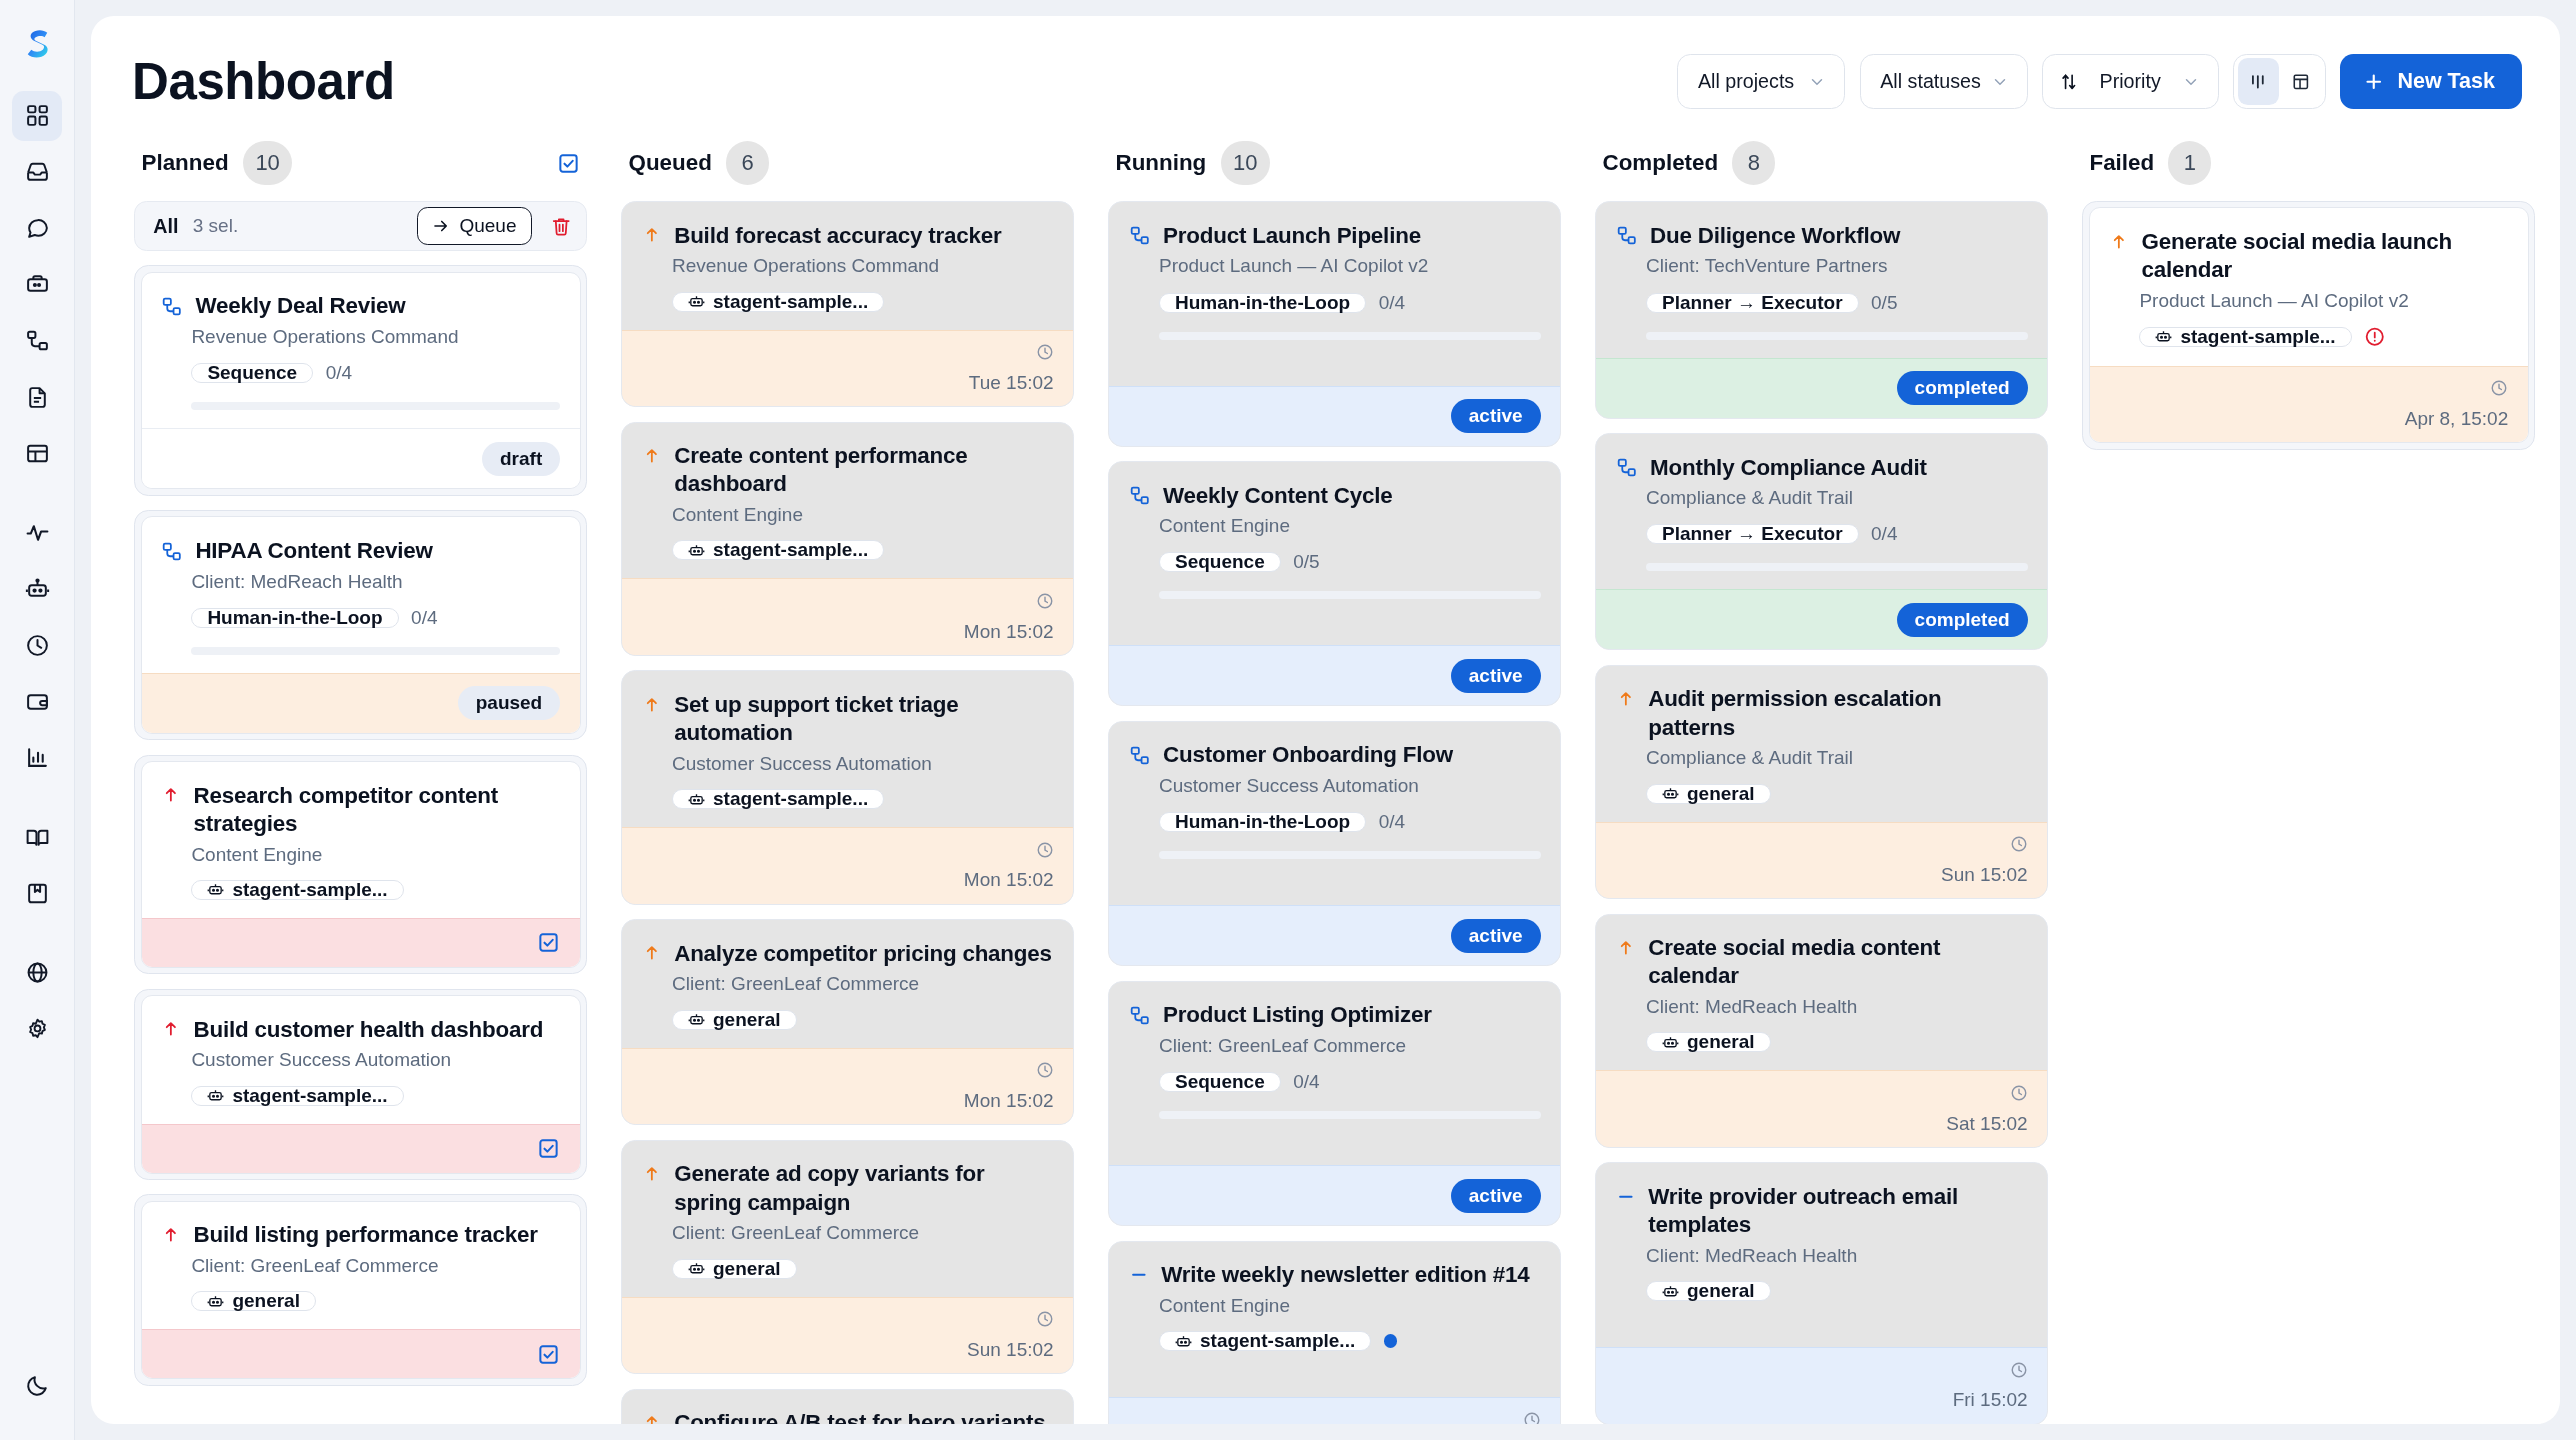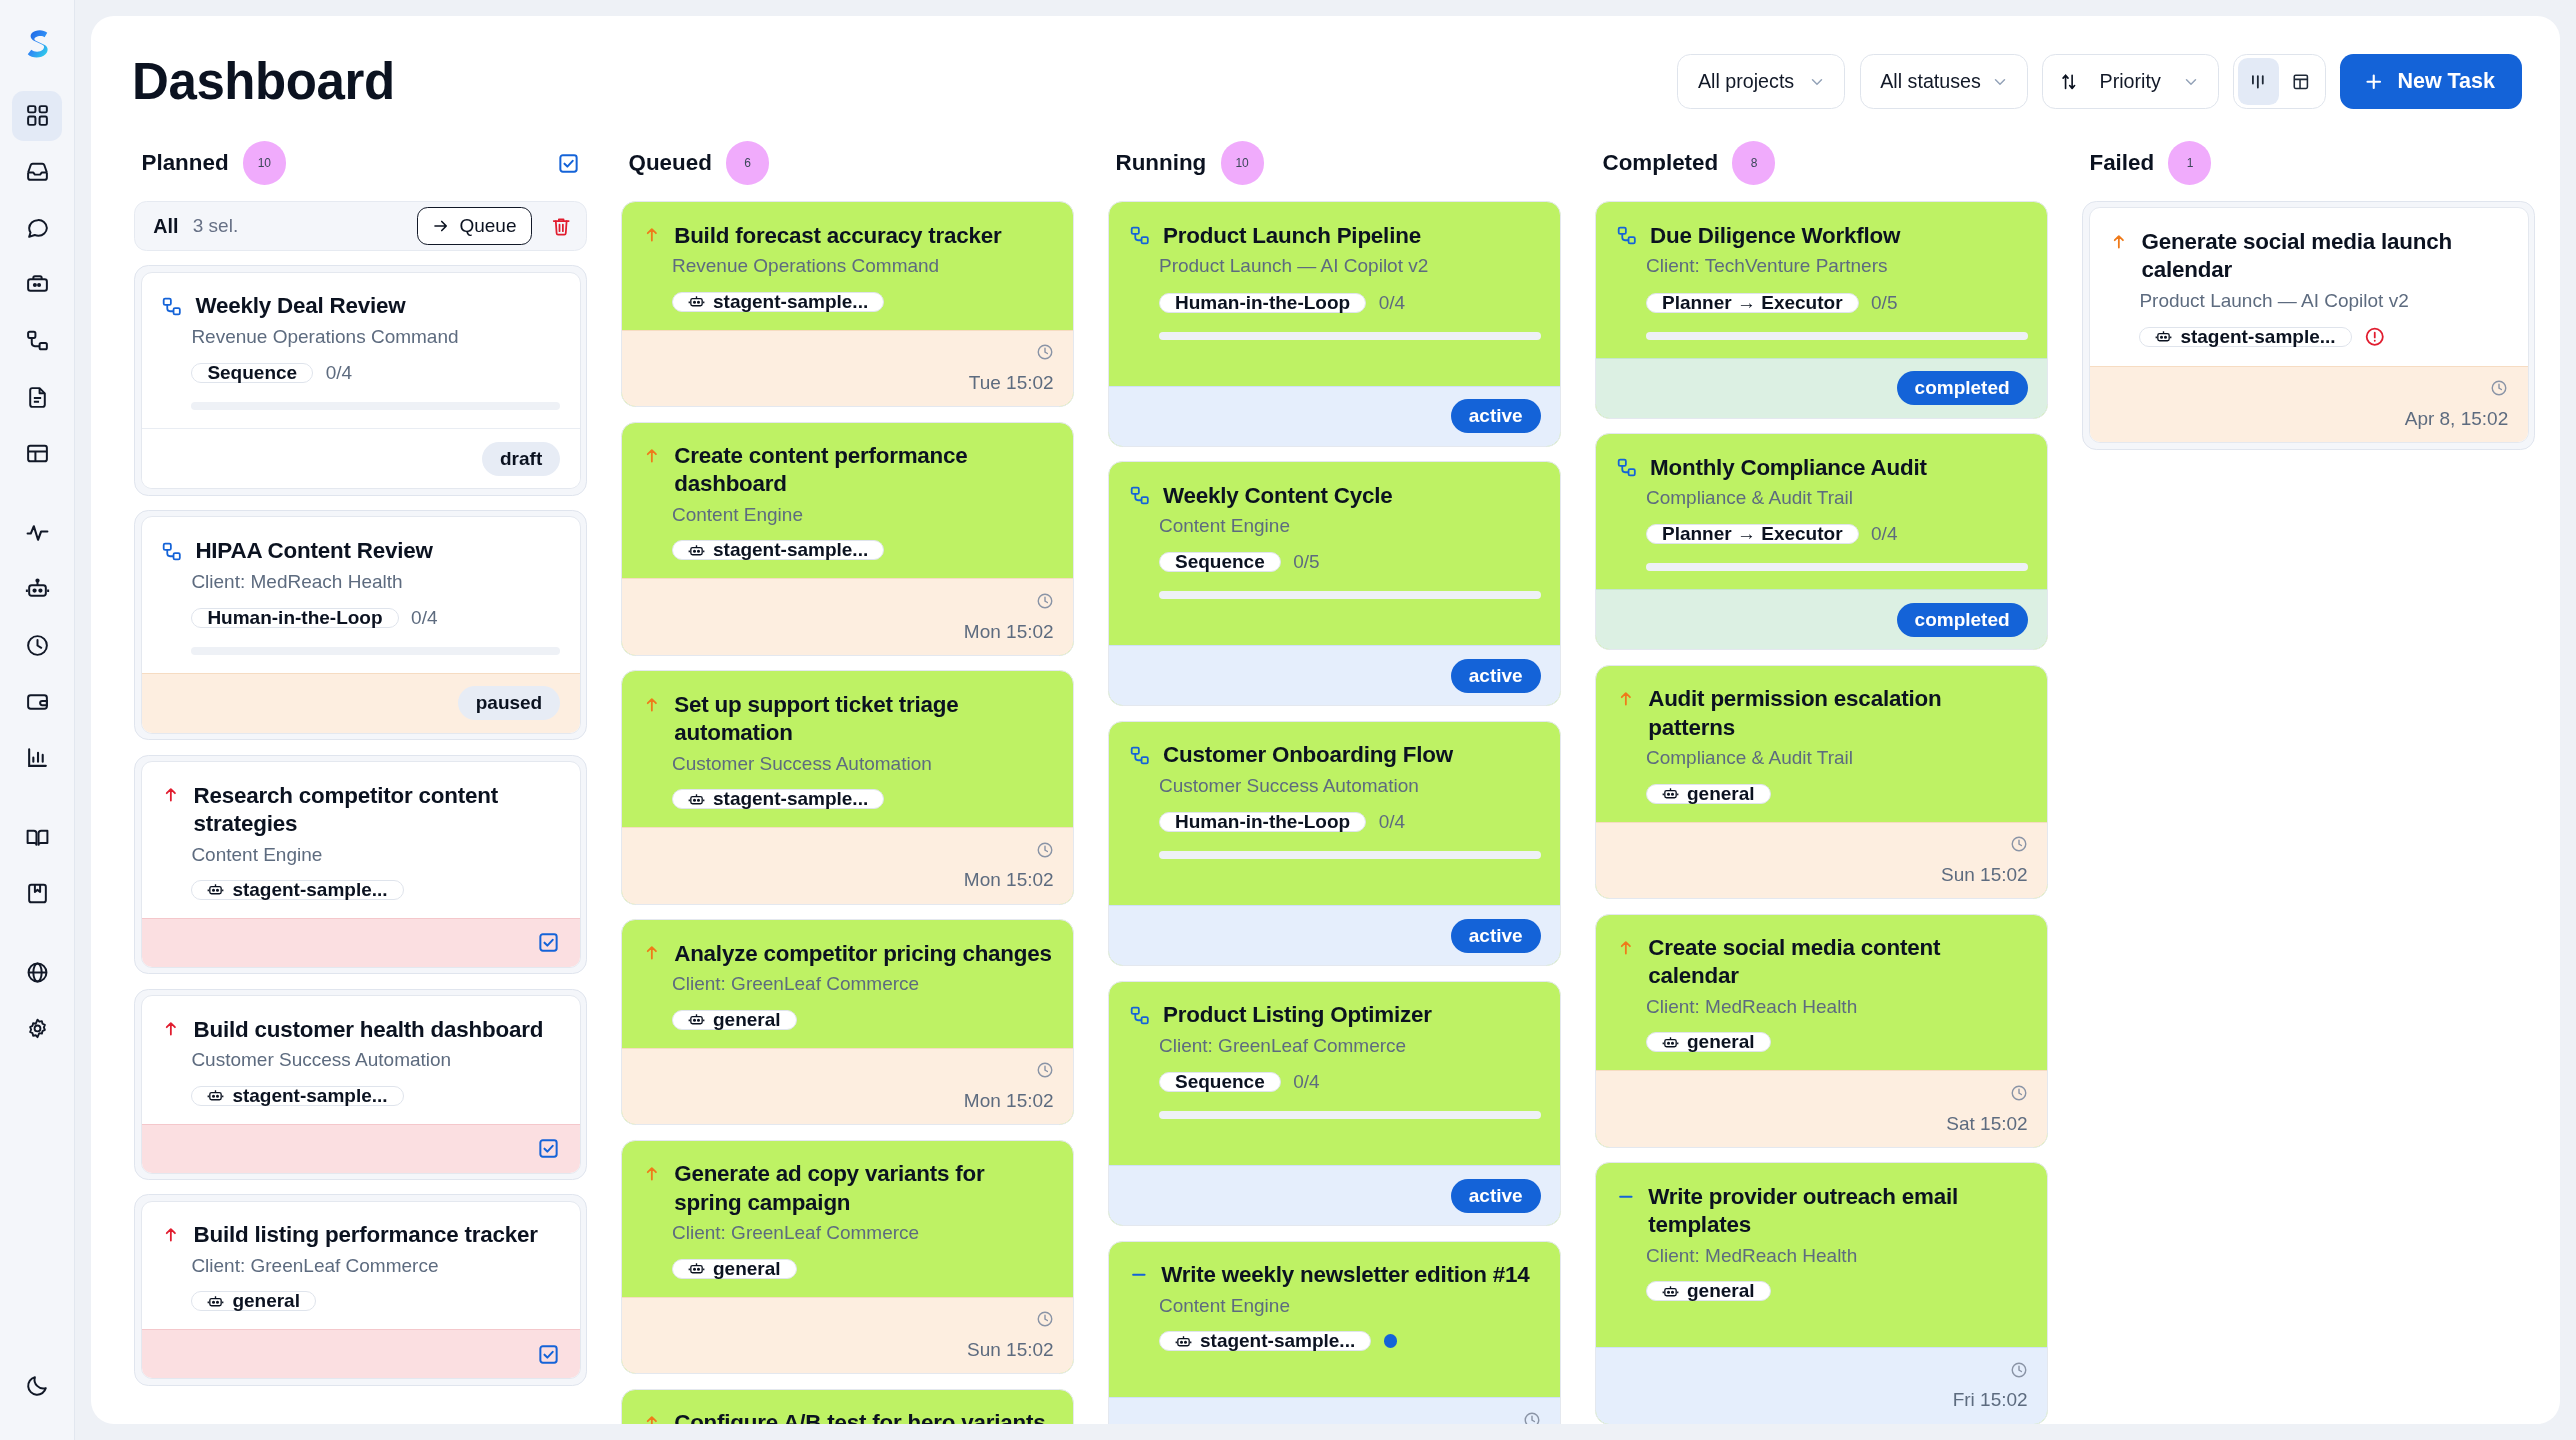--- a/index.html
+++ b/index.html
@@ -88,24 +88,24 @@
     padding: 30px 0 0 29px;
     height: calc(100% - 89px);
   }
   .column { width: 487px; flex: 0 0 487px; padding: 0 19.7px 0 14.3px; height: 100%; }
   .col-head {
     display: flex; align-items: center; gap: 14.3px;
     padding: 0 7.2px 16px 7.2px;
   }
   .col-name { font-size: 22.4px; font-weight: 600; color: #0b1220; }
   .col-count {
-    background: #f0abfc; color: #3b4859;
+    background: #e5e5e5; color: #3b4859;
     border-radius: 894px; min-width: 43px; height: 44px;
     display: flex; align-items: center; justify-content: center;
-    font-size: 12px; padding: 0 12.5px;
+    font-size: 22px; padding: 0 12.5px;
   }
   .col-head-spacer { flex: 1; }
   .col-head-action { color: #1463d8; display: flex; cursor: pointer; }
 
   
   .selbar {
     background: #f4f6fa; border: 0.9px solid #e6eaf1;
     border-radius: 12.5px; height: 50px;
     display: flex; align-items: center; gap: 14.3px;
     padding: 0 10.7px 0 18px; margin-bottom: 14.3px;
@@ -117,21 +117,21 @@
     border: 1.3px solid #111827; border-radius: 10.7px; height: 38px;
     display: flex; align-items: center; gap: 9px; padding: 0 14.3px;
     font-size: 19px; font-weight: 500; color: #0b1220; background:#fff; cursor: pointer;
   }
   .trash { color: #e11d2f; display:flex; cursor:pointer; padding: 0 3.6px; }
 
   
   .cards { display: flex; flex-direction: column; gap: 14.3px; }
   .card {
     border: 0.9px solid #e4e8ef; border-radius: 14.3px;
-    background: #bef264; overflow: hidden;
+    background: #e5e5e5; overflow: hidden;
   }
   .card.sel { background: #f4f6fa; padding: 5.4px; border-color:#e0e5ee; }
   .card-inner { background: #fff; border-radius: 11px; overflow: hidden; border: 0.9px solid transparent; }
   .card.sel .card-inner { border-color: #e4e8ef; }
   .card-body { padding: 19.7px 19.7px 18px 19.7px; }
   .card-titlerow { display: flex; align-items: flex-start; gap: 12.5px; }
   .pri { flex: 0 0 auto; margin-top: 3.6px; display: flex; }
   .card-title {
     font-size: 22.4px; font-weight: 600; color: #0b1220;
     line-height: 1.26; letter-spacing: -0.2px;

